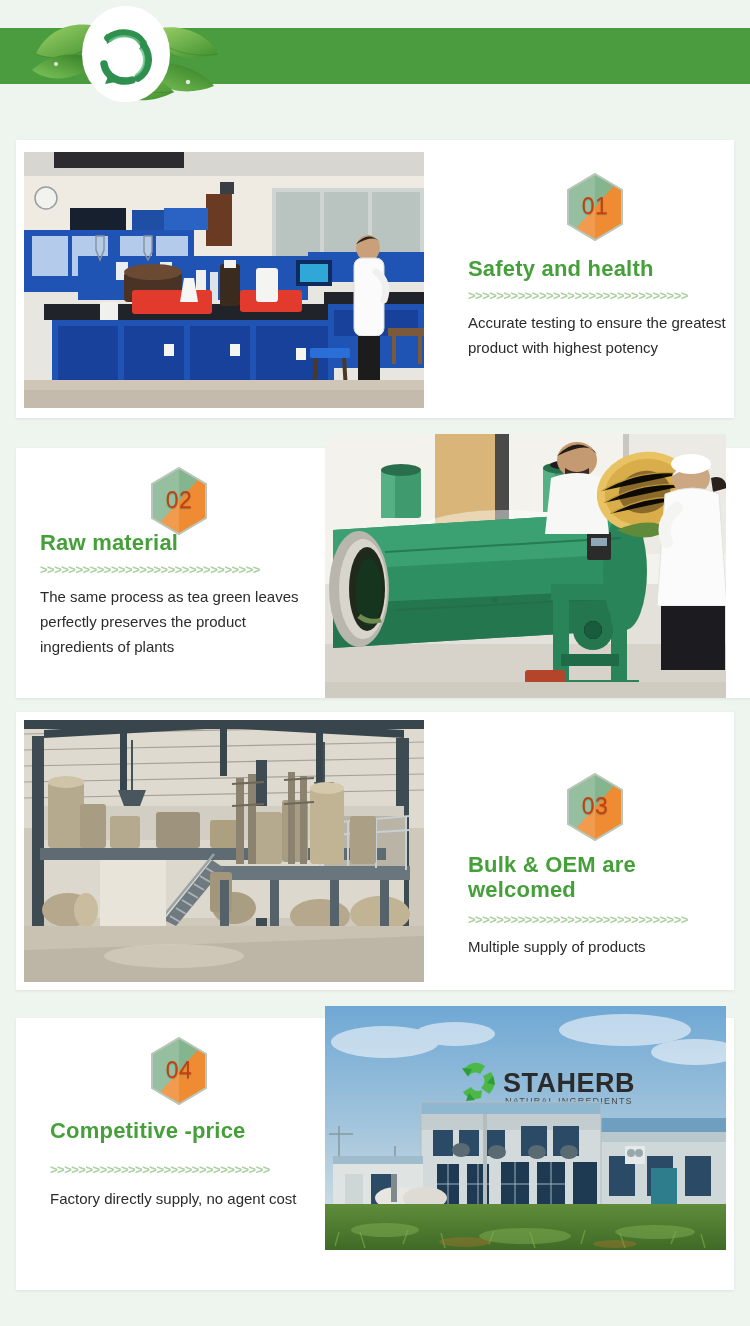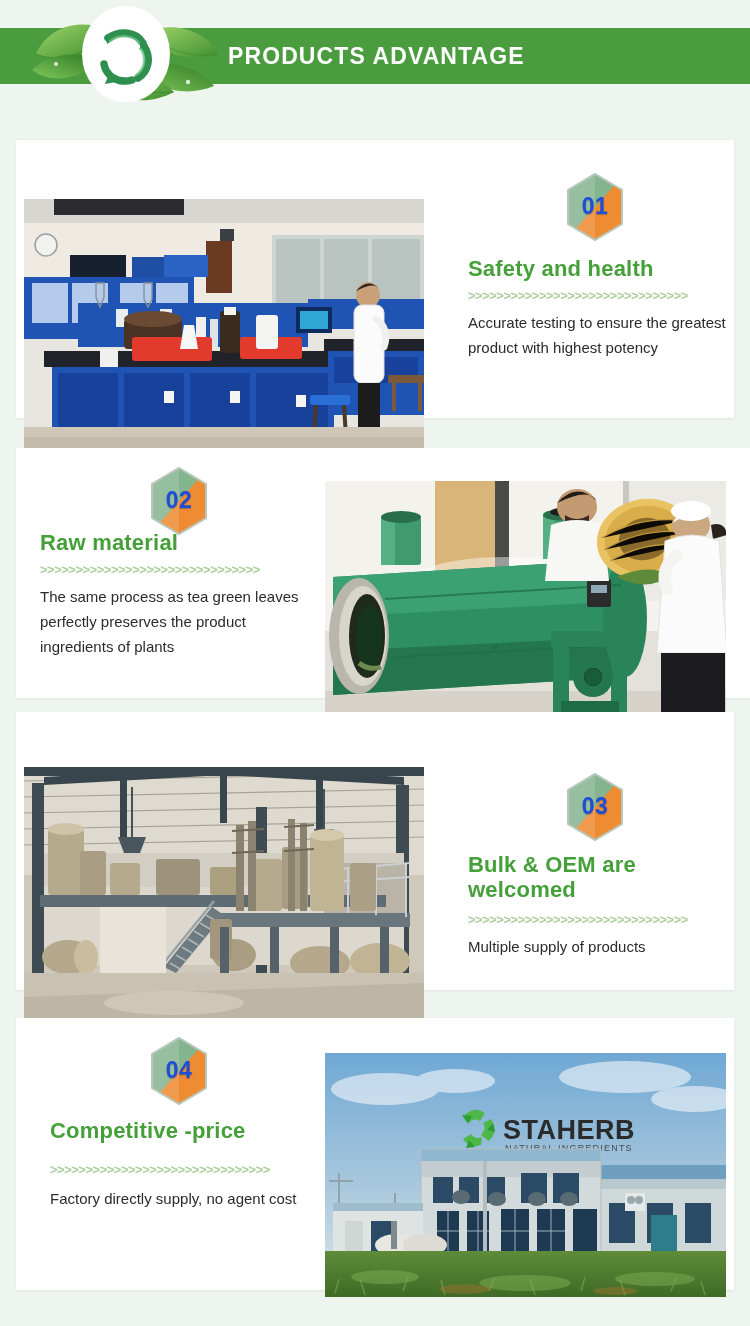--- a/index.html
+++ b/index.html
@@ -16,30 +16,30 @@
   .header-band{position:absolute;left:0;top:28px;width:750px;height:56px;background:#4a9c3f;}
   .header-title{
     position:absolute;left:228px;top:28px;height:56px;line-height:56px;
     color:#ffffff;font-size:23px;font-weight:bold;letter-spacing:1.1px;
   }
   .logo{position:absolute;left:28px;top:2px;width:200px;height:108px;}
   .logo svg{display:block;}
 
   
   .card{position:absolute;background:#ffffff;box-shadow:0 1px 3px rgba(0,0,0,.07);}
-  .photo{position:absolute;overflow:hidden;background:#c9cfd3;margin-top:47px;}
+  .photo{position:absolute;overflow:hidden;background:#c9cfd3;}
   .photo svg{display:block;width:100%;height:100%;}
 
   .panel{position:absolute;}
   .hexwrap{position:absolute;width:62px;height:70px;}
   .hexwrap svg{display:block;}
   .hexnum{
     position:absolute;left:0;top:0;width:62px;height:70px;
     display:flex;align-items:center;justify-content:center;
-    font-size:23px;font-weight:bold;color:#1d4ed8;
+    font-size:23px;font-weight:normal;color:#c2410c;
     text-shadow:0 1px 1px rgba(90,90,90,.55);letter-spacing:.5px;
     padding-bottom:2px;box-sizing:border-box;
   }
   .ttl{
     position:absolute;color:#45a03a;font-size:22px;font-weight:bold;
     line-height:25px;letter-spacing:.2px;
   }
   .chev{
     position:absolute;color:#a9cf9d;font-size:13px;font-weight:bold;
     letter-spacing:-0.5px;white-space:nowrap;overflow:hidden;
@@ -101,21 +101,20 @@
           <path d="M118 38 l3 11 -10 -2 z"></path>
           <path d="M88 80 l-11 2 4 -10 z"></path>
         </g>
         <g fill="none" stroke="#6cc48a" stroke-width="2.5" stroke-linecap="round" opacity=".75">
           <path d="M82 39 C92 32 106 33 111 41"></path>
           <path d="M113 47 C119 57 116 68 108 73"></path>
         </g>
       </svg>
     </div>
 
-    <div class="header-title">PRODUCTS ADVANTAGE</div>
   </div>
 
   <div class="card" style="left:16px;top:140px;width:718px;height:278px;">
 
     <div class="photo" style="left:8px;top:12px;width:400px;height:256px;">
       <svg viewBox="0 0 400 256" preserveAspectRatio="none">
         <rect width="400" height="256" fill="#e8e6e0"></rect>
         <rect x="0" y="0" width="400" height="24" fill="#d8d6d0"></rect>
         <rect x="30" y="0" width="130" height="16" fill="#2b2b30"></rect>
         <rect x="0" y="24" width="400" height="86" fill="#efeae2"></rect>

